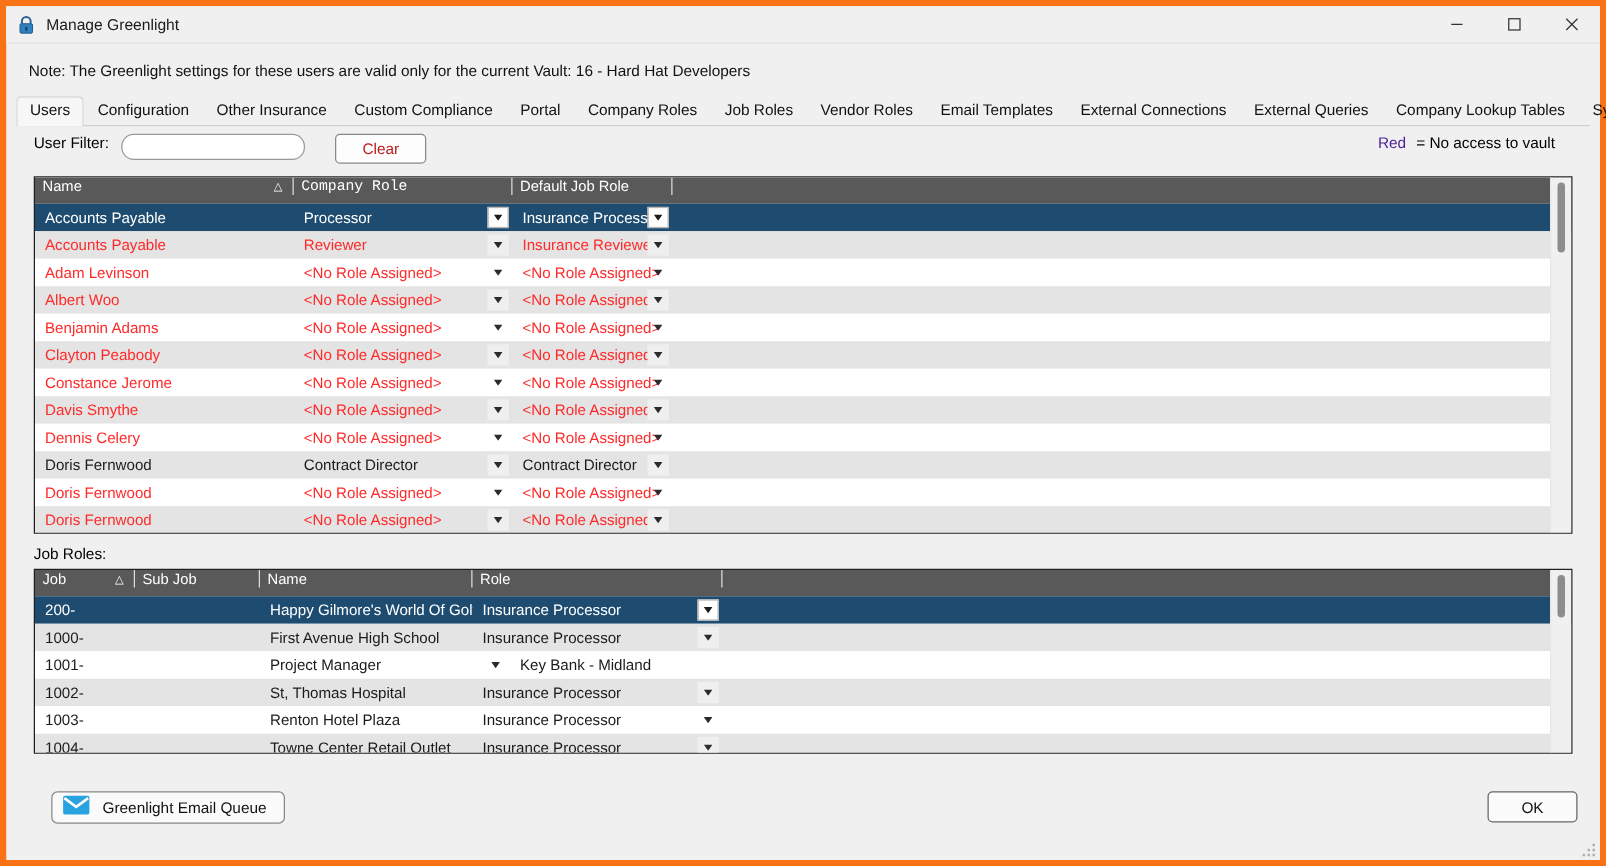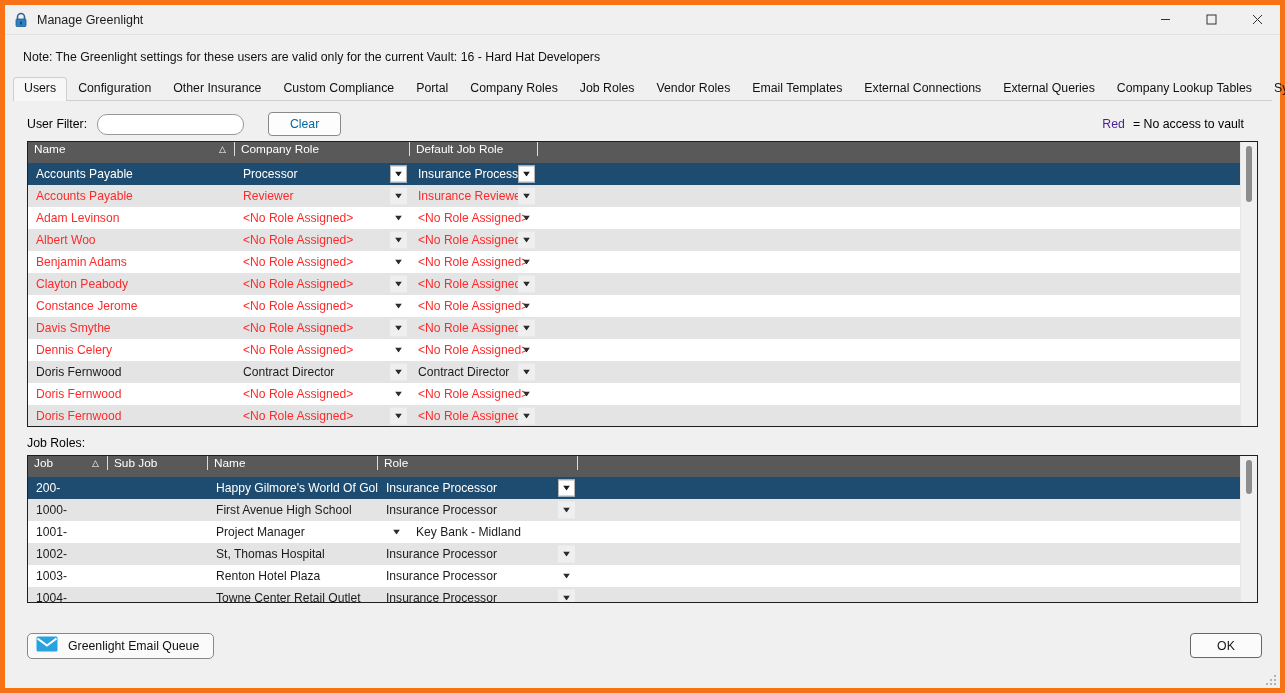--- a/index.html
+++ b/index.html
@@ -76,21 +76,21 @@
     position: relative;
     top: 1px;
     padding-bottom: 5px;
   }
 
   
   .filterrow {
     flex: none;
     height: 34px;
     display: flex;
-    align-items: center;
+    align-items: flex-start;
     padding: 0 18px 0 22px;
     margin-top: 6px;
   }
   .filter-label { font-size: 12.3px; margin-right: 10px; }
   .filter-input {
     width: 147px; height: 21px;
     border: 1px solid #999;
     border-radius: 10px;
     background: #fff;
     font-family: "Liberation Sans", sans-serif;
@@ -99,21 +99,21 @@
     outline: none;
   }
   .clear-btn {
     margin-left: 24px;
     width: 73px; height: 24px;
     border: 1px solid #888;
     border-radius: 4px;
     background: #fdfdfd;
     font-family: "Liberation Sans", sans-serif;
     font-size: 12.3px;
-    color: #0369a1;
+    color: #b91c1c;
     cursor: pointer;
   }
   .legend {
     margin-left: auto;
     display: flex; align-items: baseline; gap: 8px;
     font-size: 12.3px;
     padding-right: 18px;
   }
   .legend-red { color: #4c1d95; }
 
@@ -211,21 +211,21 @@
     flex: none;
     padding: 9px 0 5px 22px;
     font-size: 12.3px;
   }
 
   
   .footer {
     flex: 1;
     display: flex;
     align-items: center;
-    padding: 0 18px 0 22px;
+    padding: 0 18px 0 36px;
     position: relative;
     gap: 48px;
   }
   .email-btn {
     display: flex; align-items: center; gap: 10px;
     height: 26px;
     padding: 0 14px 0 8px;
     border: 1px solid #888;
     border-radius: 5px;
     background: #fafafa;
@@ -320,21 +320,21 @@
       <span>= No access to vault</span>
     </div>
   </div>
 
   <div class="grid-wrap grid-users">
     <div class="ghead" id="users-head">
         <div class="hc" style="width: 207px;">
           <span>Name</span>
           <span class="sortmark">△</span>
         </div>
-        <div class="hc" style="width: 175px;">
+        <div class="hc" style="width: 175px; font-family: Liberation Mono, monospace;">
           <span>Company Role</span>
         </div>
         <div class="hc" style="width: 128px;">
           <span>Default Job Role</span>
         </div>
         <div class="hc last">
           <span></span>
         </div>
       </div>
     <div class="gbody" id="users-body">

